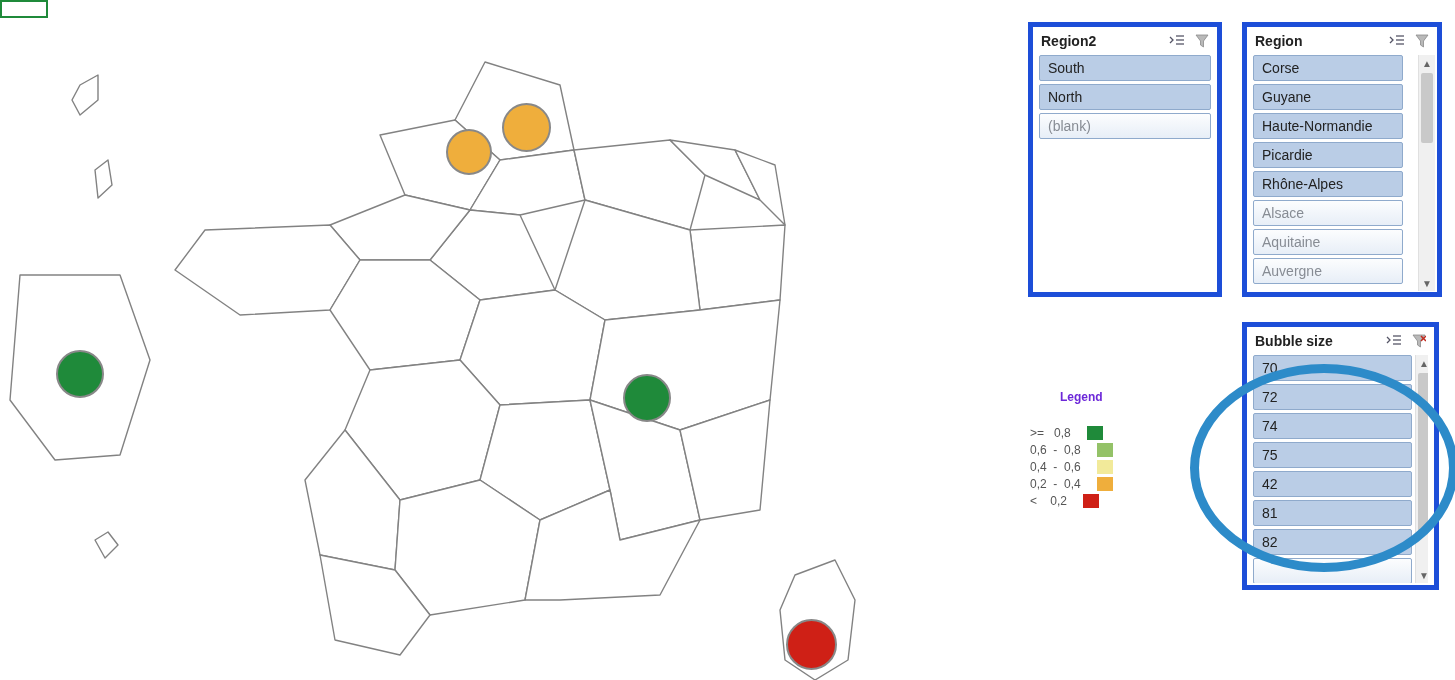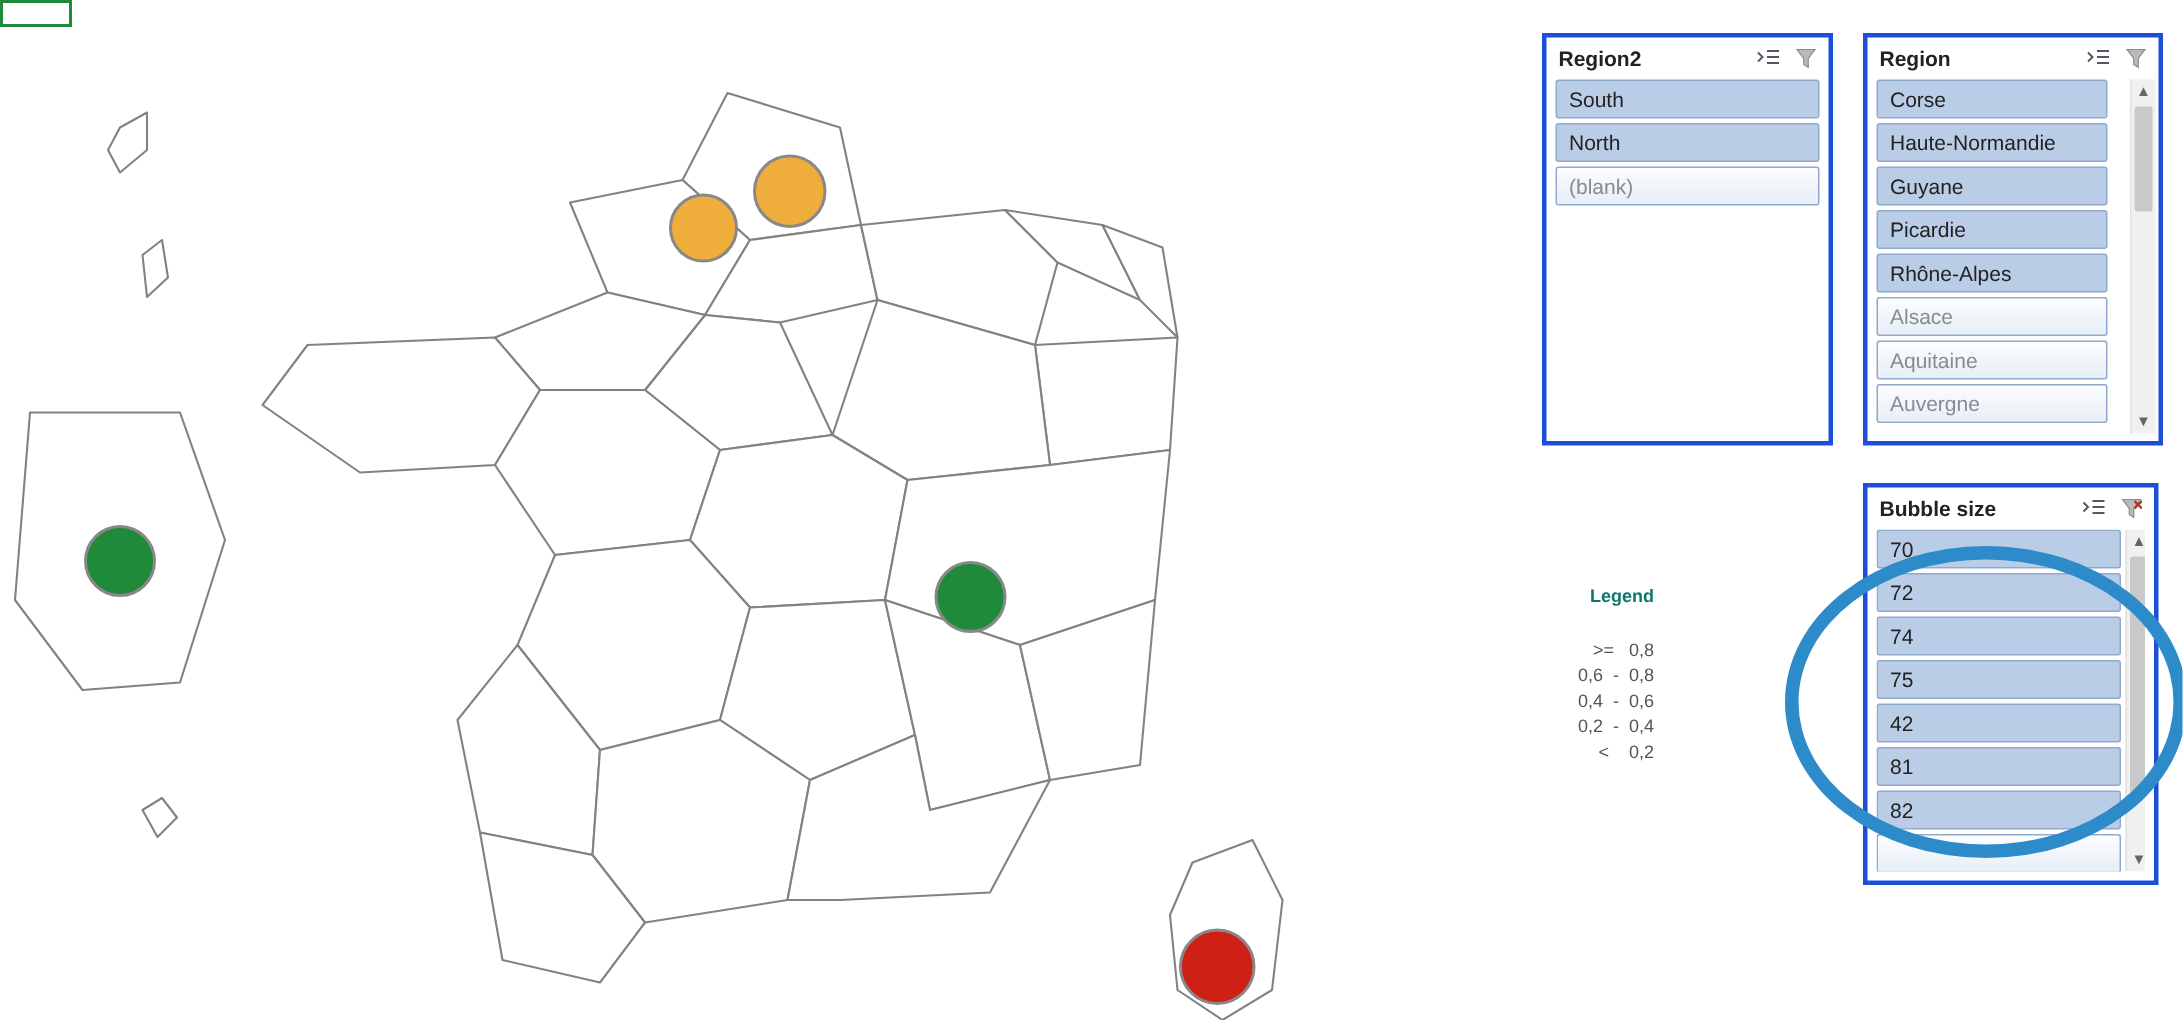--- a/index.html
+++ b/index.html
@@ -13,26 +13,26 @@
   .map-area svg{display:block;}
 
   
   .bubble{position:absolute;border-radius:50%;border:2px solid #888;}
   .bubble.green{background:#1f8a3a;}
   .bubble.orange{background:#efae3c;}
   .bubble.red{background:#cf2016;}
 
   
   .legend{position:absolute;left:1030px;top:390px;font-size:12px;color:#555;}
-  .legend-title{font-weight:bold;margin-bottom:22px;color:#0f766e;padding-left:30px;}
-  .legend-row{display:flex;align-items:flex-end;gap:16px;height:17px;white-space:pre;flex-direction:column;}
+  .legend-title{font-weight:bold;margin-bottom:22px;color:#6d28d9;padding-left:30px;}
+  .legend-row{display:flex;align-items:flex-start;gap:16px;height:17px;white-space:pre;}
   .sw{width:16px;height:14px;}
 
   
-  .slicer{position:absolute;border:3px solid #1d4ed8;background:#fff;box-sizing:border-box;padding:6px 6px 8px 6px;}
+  .slicer{position:absolute;border:5px solid #1d4ed8;background:#fff;box-sizing:border-box;padding:6px 6px 8px 6px;}
   .slicer-header{display:flex;align-items:center;justify-content:space-between;padding:0 2px 6px 2px;}
   .slicer-title{font-weight:bold;color:#222;font-size:14px;}
   .slicer-icons{display:flex;gap:10px;align-items:center;}
   .icon-multi svg, .icon-funnel svg{display:block;}
   .slicer-body{position:relative;}
   .slicer-list{display:flex;flex-direction:column;gap:3px;}
   .slicer-item{border:1px solid #8faacc;border-radius:2px;padding:4px 8px;font-size:14px;line-height:16px;cursor:default;}
   .slicer-item.sel{background:#bacde6;color:#222;}
   .slicer-item.unsel{background:linear-gradient(#fcfdfe,#e7eef7);color:#878c94;}
   .scrollbar{position:absolute;right:-4px;top:0;bottom:0;width:16px;background:#f0f0f0;border-left:1px solid #e0e0e0;}
@@ -150,22 +150,22 @@
       <span class="icon-funnel">
         <svg width="14" height="14">
               <path d="M1 1 L13 1 L8.5 7 L8.5 13 L5.5 11 L5.5 7 Z" fill="#b9b9b9" stroke="#8a8a8a" stroke-width="0.8"></path>
             </svg>
       </span>
     </span>
   </div>
   <div class="slicer-body" style="height:236px;">
     <div class="slicer-list" style="margin-right:28px;">
       <div class="slicer-item sel">Corse</div>
+      <div class="slicer-item sel">Guyane</div>
       <div class="slicer-item sel">Haute-Normandie</div>
-      <div class="slicer-item sel">Guyane</div>
       <div class="slicer-item sel">Picardie</div>
       <div class="slicer-item sel">Rhône-Alpes</div>
       <div class="slicer-item unsel">Alsace</div>
       <div class="slicer-item unsel">Aquitaine</div>
       <div class="slicer-item unsel">Auvergne</div>
     </div>
     <div class="scrollbar">
       <div class="scroll-btn up">▲</div>
       <div class="scroll-thumb" style="top:18px;height:70px;"></div>
       <div class="scroll-btn down">▼</div>

